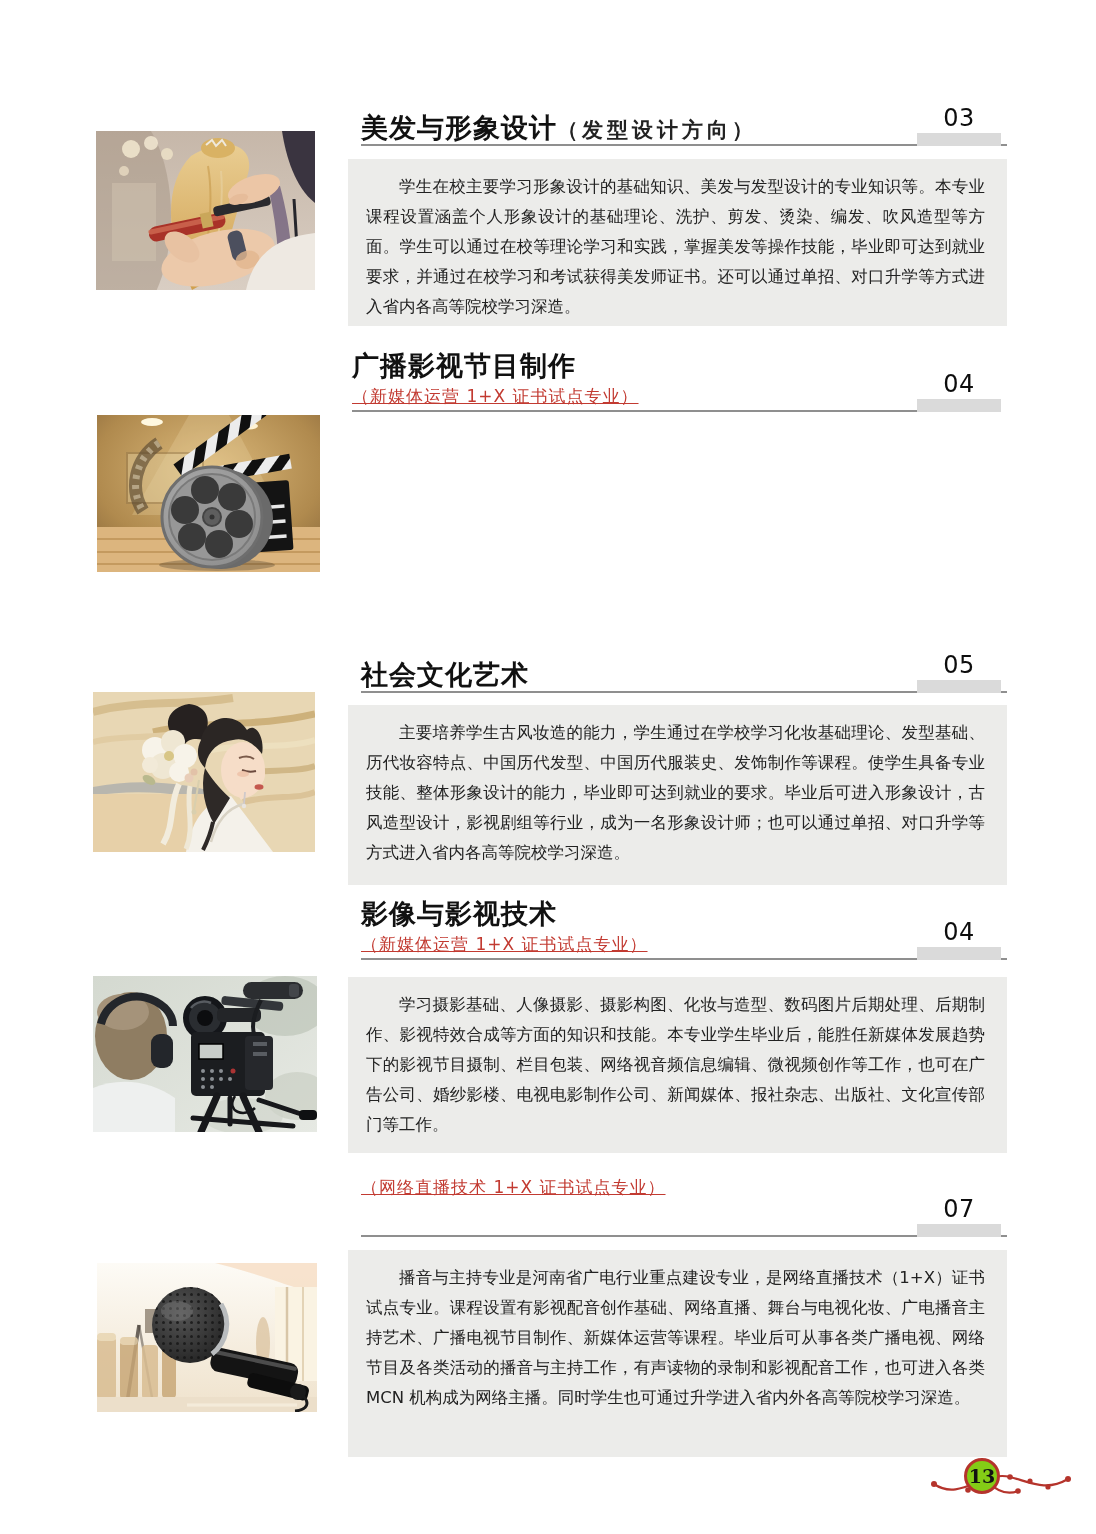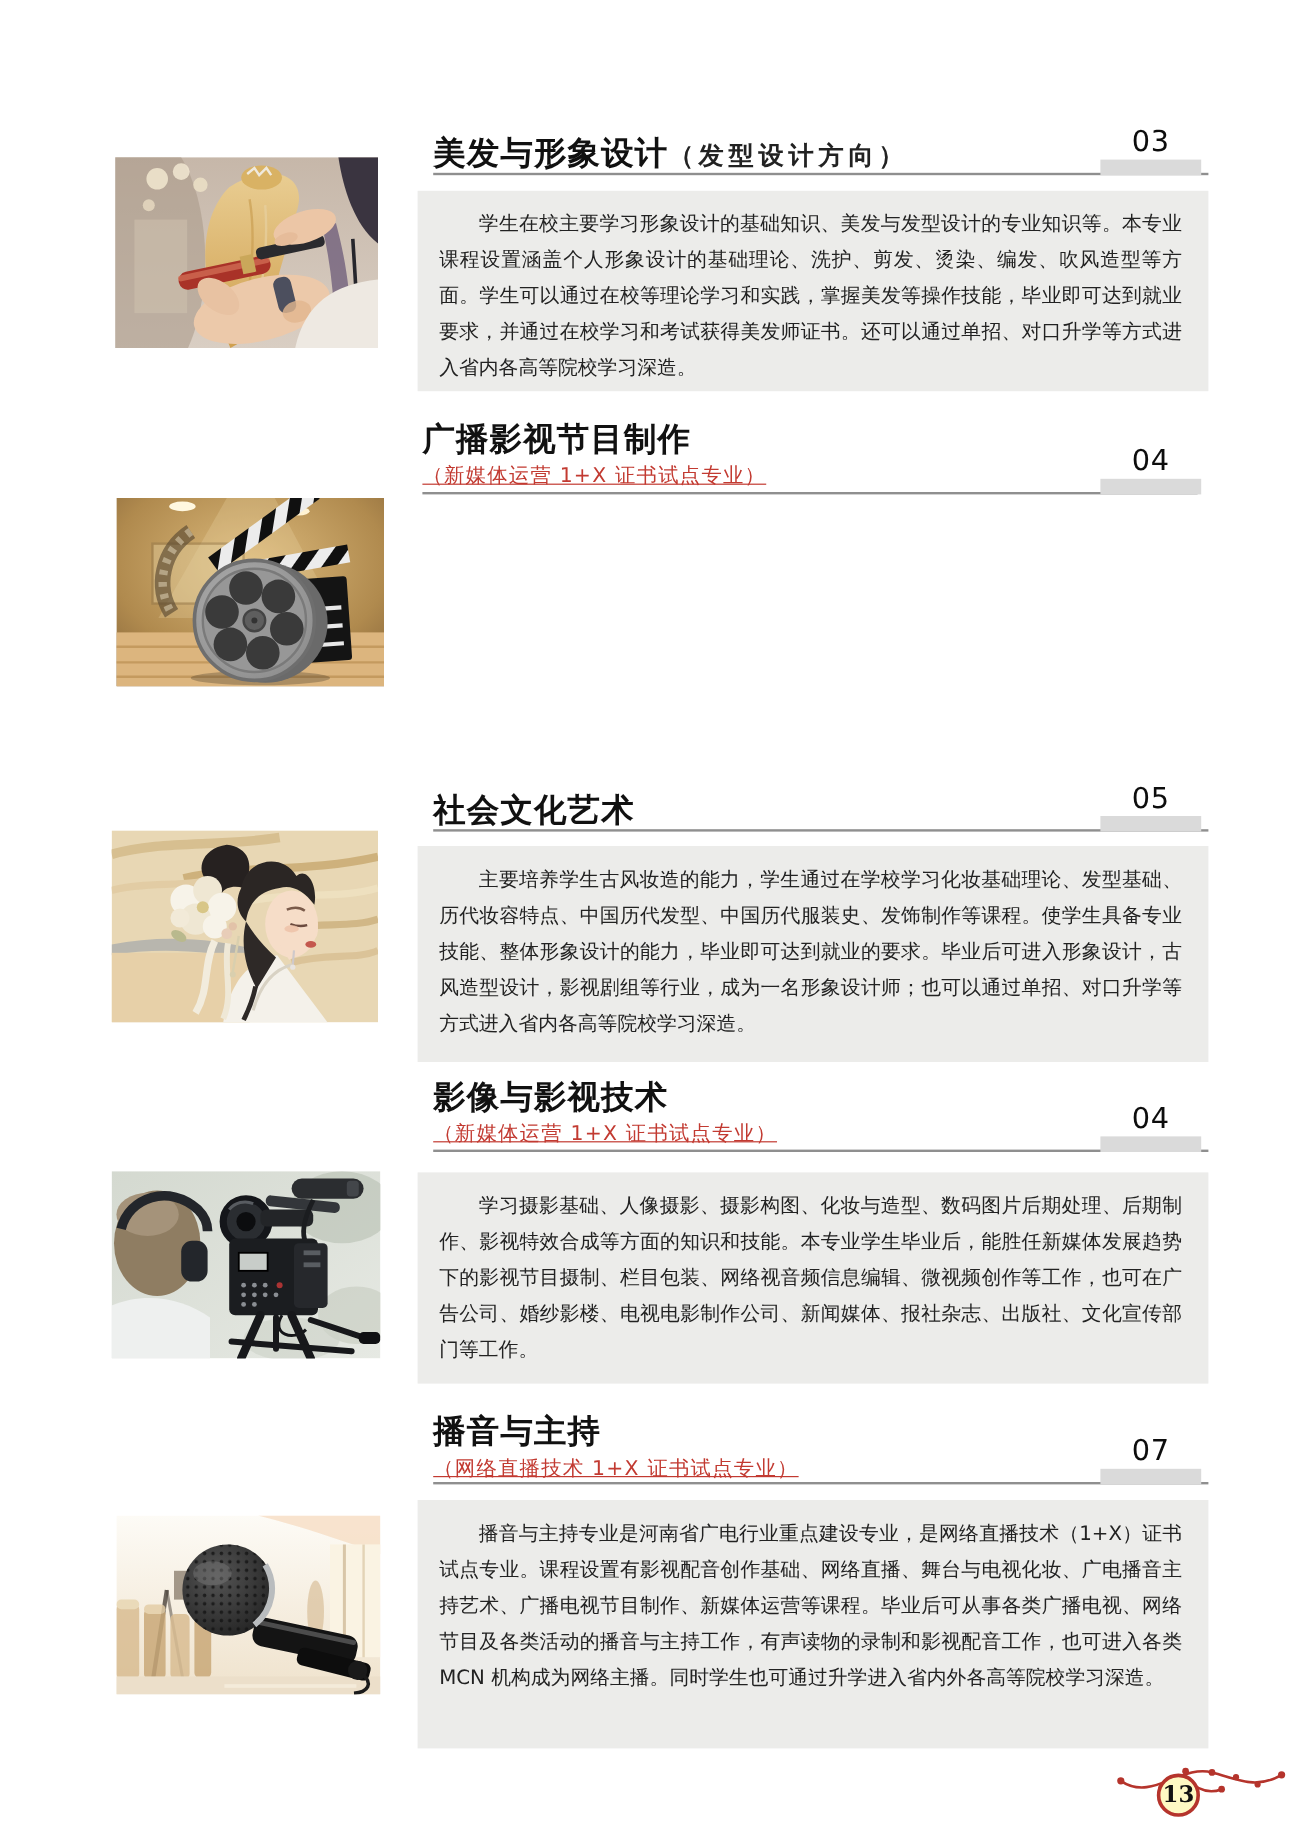--- a/index.html
+++ b/index.html
@@ -15,21 +15,21 @@
   .subtitle:empty{display:none;}
   .numblock{position:absolute;left:917px;width:84px;}
   .num{font-size:24px;font-weight:400;color:#0d0d0d;text-align:center;line-height:28px;height:29px;letter-spacing:0.5px;}
   .tab{height:13px;background:#dadada;}
   .bodybox{position:absolute;left:348px;width:659px;background:#ececea;box-sizing:border-box;
            padding:13px 22px 4px 18px;}
   .bodybox p{margin:0;font-size:16.5px;line-height:30px;text-align:justify;text-indent:2em;color:#222;}
   .footer-slogan{position:absolute;top:1537px;right:140px;font-size:21px;font-style:italic;font-weight:700;
           letter-spacing:3px;color:#111;font-family:"DejaVu Serif","Liberation Serif",serif;white-space:nowrap;}
   .badge{position:absolute;left:964px;top:1458px;width:30px;height:30px;border:3px solid #b5342c;border-radius:50%;
-         background:#fef9c3;display:flex;align-items:center;justify-content:center;z-index:2;margin-top:20px;}
+         background:#84cc16;display:flex;align-items:center;justify-content:center;z-index:2;}
   .badge span{font-size:19px;font-weight:800;color:#111;font-family:"DejaVu Serif","Liberation Serif",serif;}
   .branch{position:absolute;left:930px;top:1462px;z-index:1;}
 </style>
 </head>
 <body>
 
 <div class="page">
 
   <svg class="photo" style="left:96px;top:131px" width="219" height="159" viewBox="0 0 219 159">
     <defs>
@@ -317,23 +317,20 @@
     <rect x="150" y="116" width="62" height="15" rx="5" transform="rotate(14 180 124)" fill="#0d0d0d"></rect>
     <circle cx="201" cy="129" r="8" fill="#1a1a1a"></circle>
     <circle cx="93" cy="62" r="38" fill="url(#michead)"></circle>
     <circle cx="93" cy="62" r="38" fill="url(#mesh)"></circle>
     <ellipse cx="80" cy="48" rx="16" ry="10" fill="#7a7a7a" opacity="0.45"></ellipse>
     <path d="M124,41 A38,38 0 0 1 115,91" stroke="#b9bcbe" stroke-width="5" fill="none"></path>
     <path d="M205,132 C214,140 210,147 198,148" stroke="#1a1a1a" stroke-width="3" fill="none"></path>
   </svg>
 
   <div class="head" style="left:361px;top:1175px;width:646px;height:62px">
-    <div class="title-row">
-      <span class="title">播音与主持</span><span class="suffix"></span>
-    </div>
     <div class="subtitle">（网络直播技术 1+X 证书试点专业）</div>
   </div>
   <div class="numblock" style="top:1195px">
     <div class="num">07</div>
     <div class="tab"></div>
   </div>
   <div class="bodybox" style="top:1250px;min-height:207px">
     <p>播音与主持专业是河南省广电行业重点建设专业，是网络直播技术（1+X）证书试点专业。课程设置有影视配音创作基础、网络直播、舞台与电视化妆、广电播音主持艺术、广播电视节目制作、新媒体运营等课程。毕业后可从事各类广播电视、网络节目及各类活动的播音与主持工作，有声读物的录制和影视配音工作，也可进入各类 MCN 机构成为网络主播。同时学生也可通过升学进入省内外各高等院校学习深造。</p>
   </div>
 

